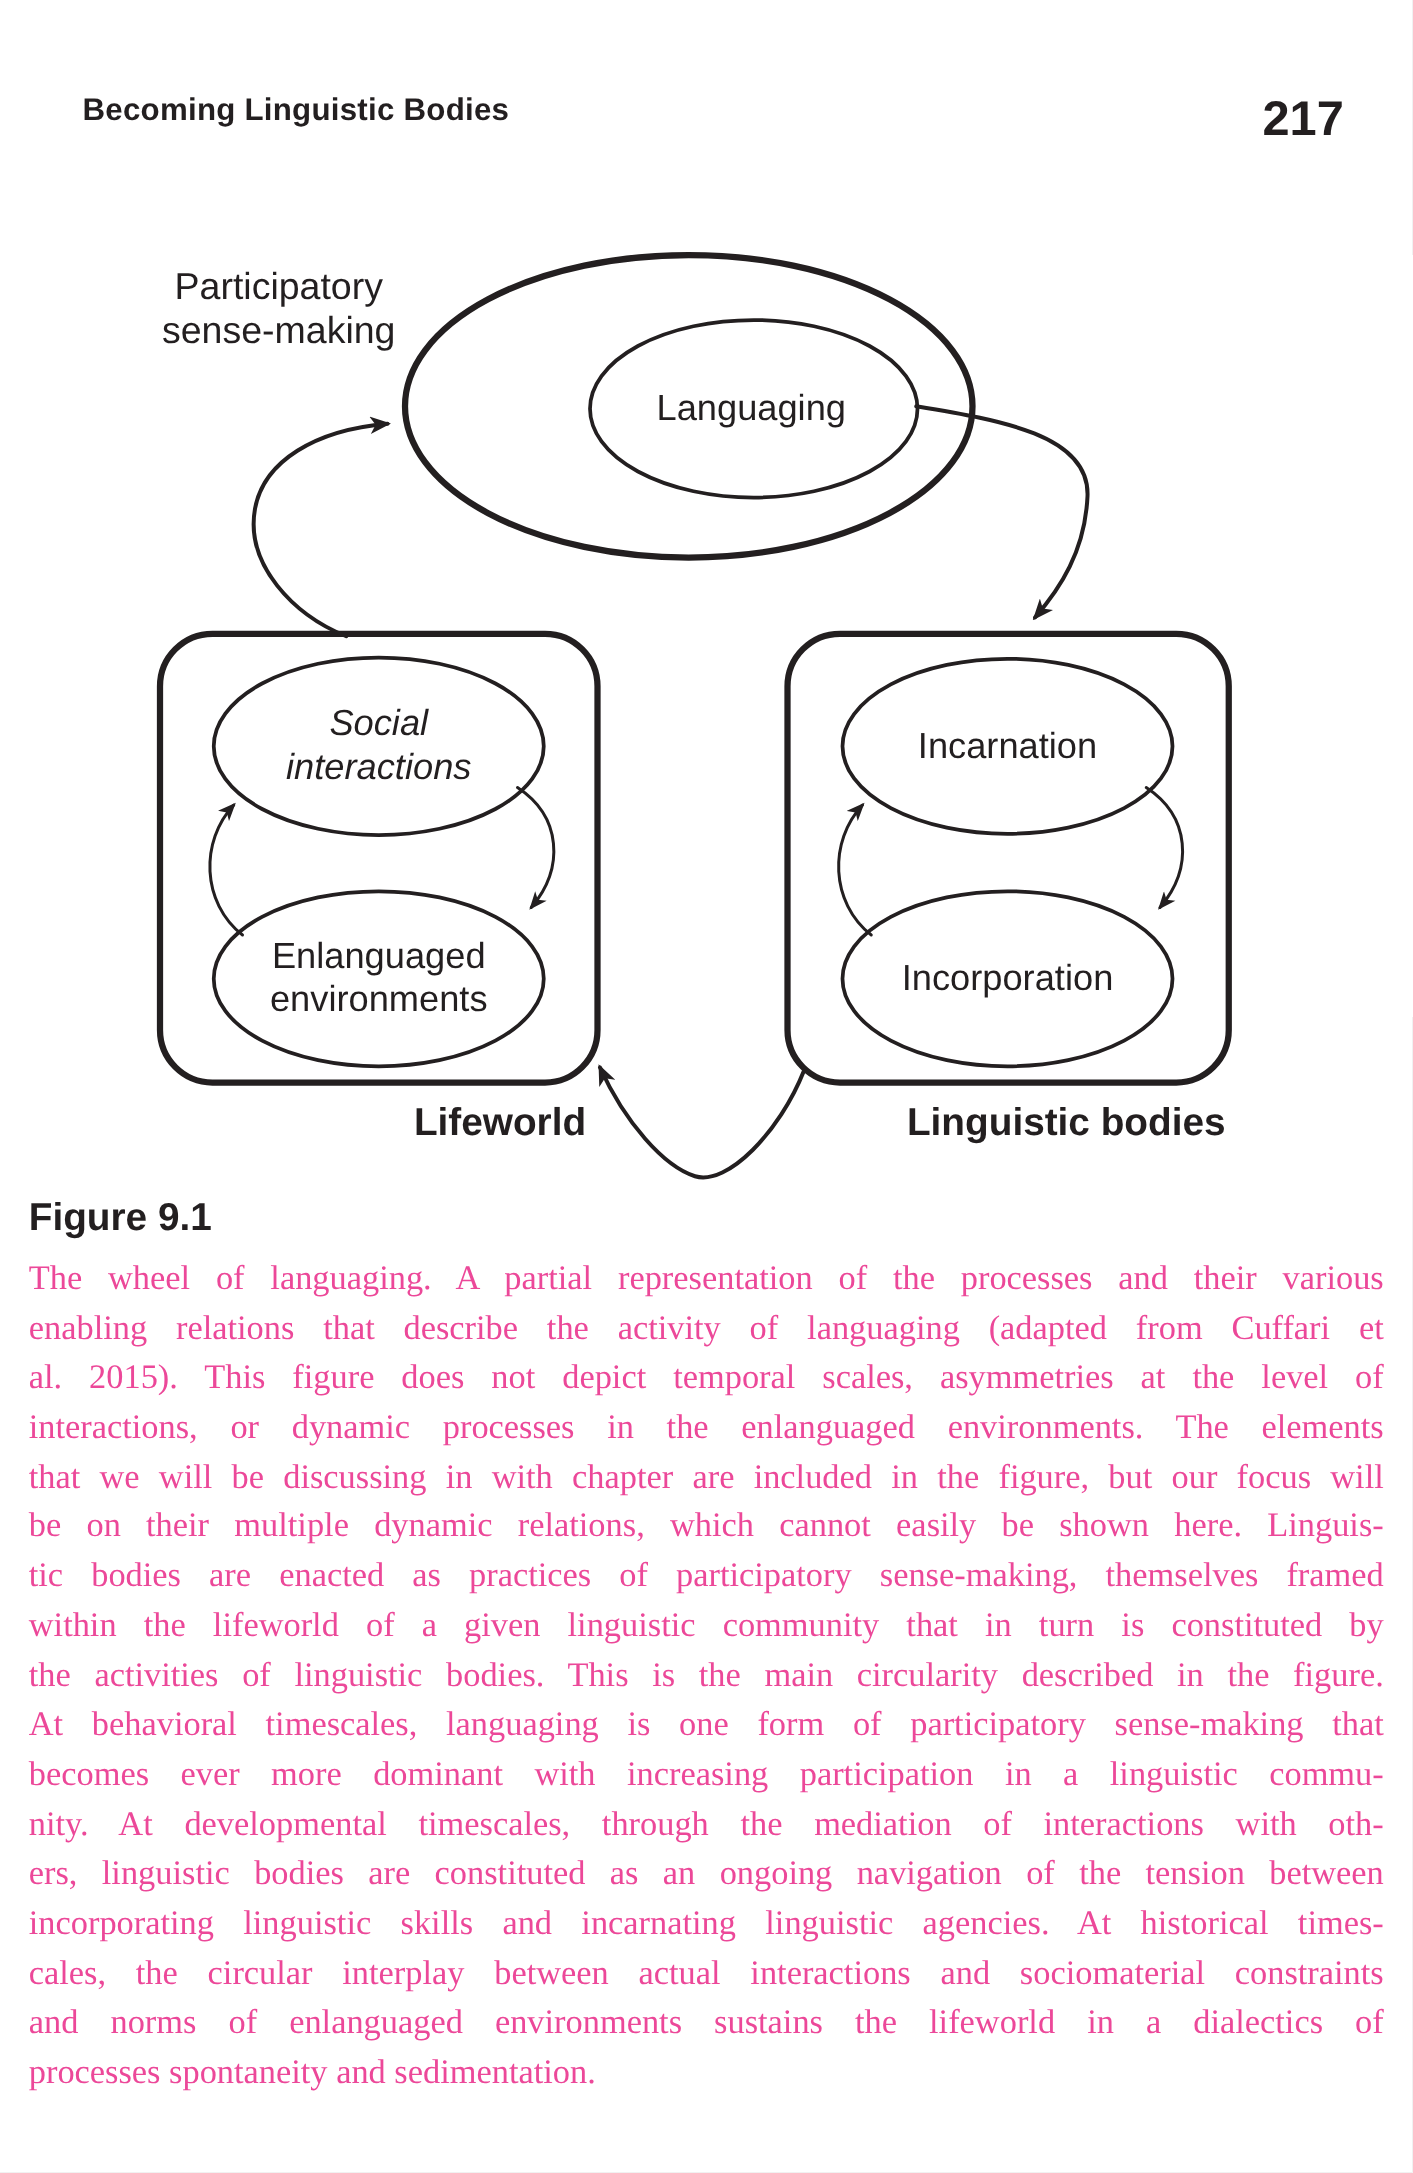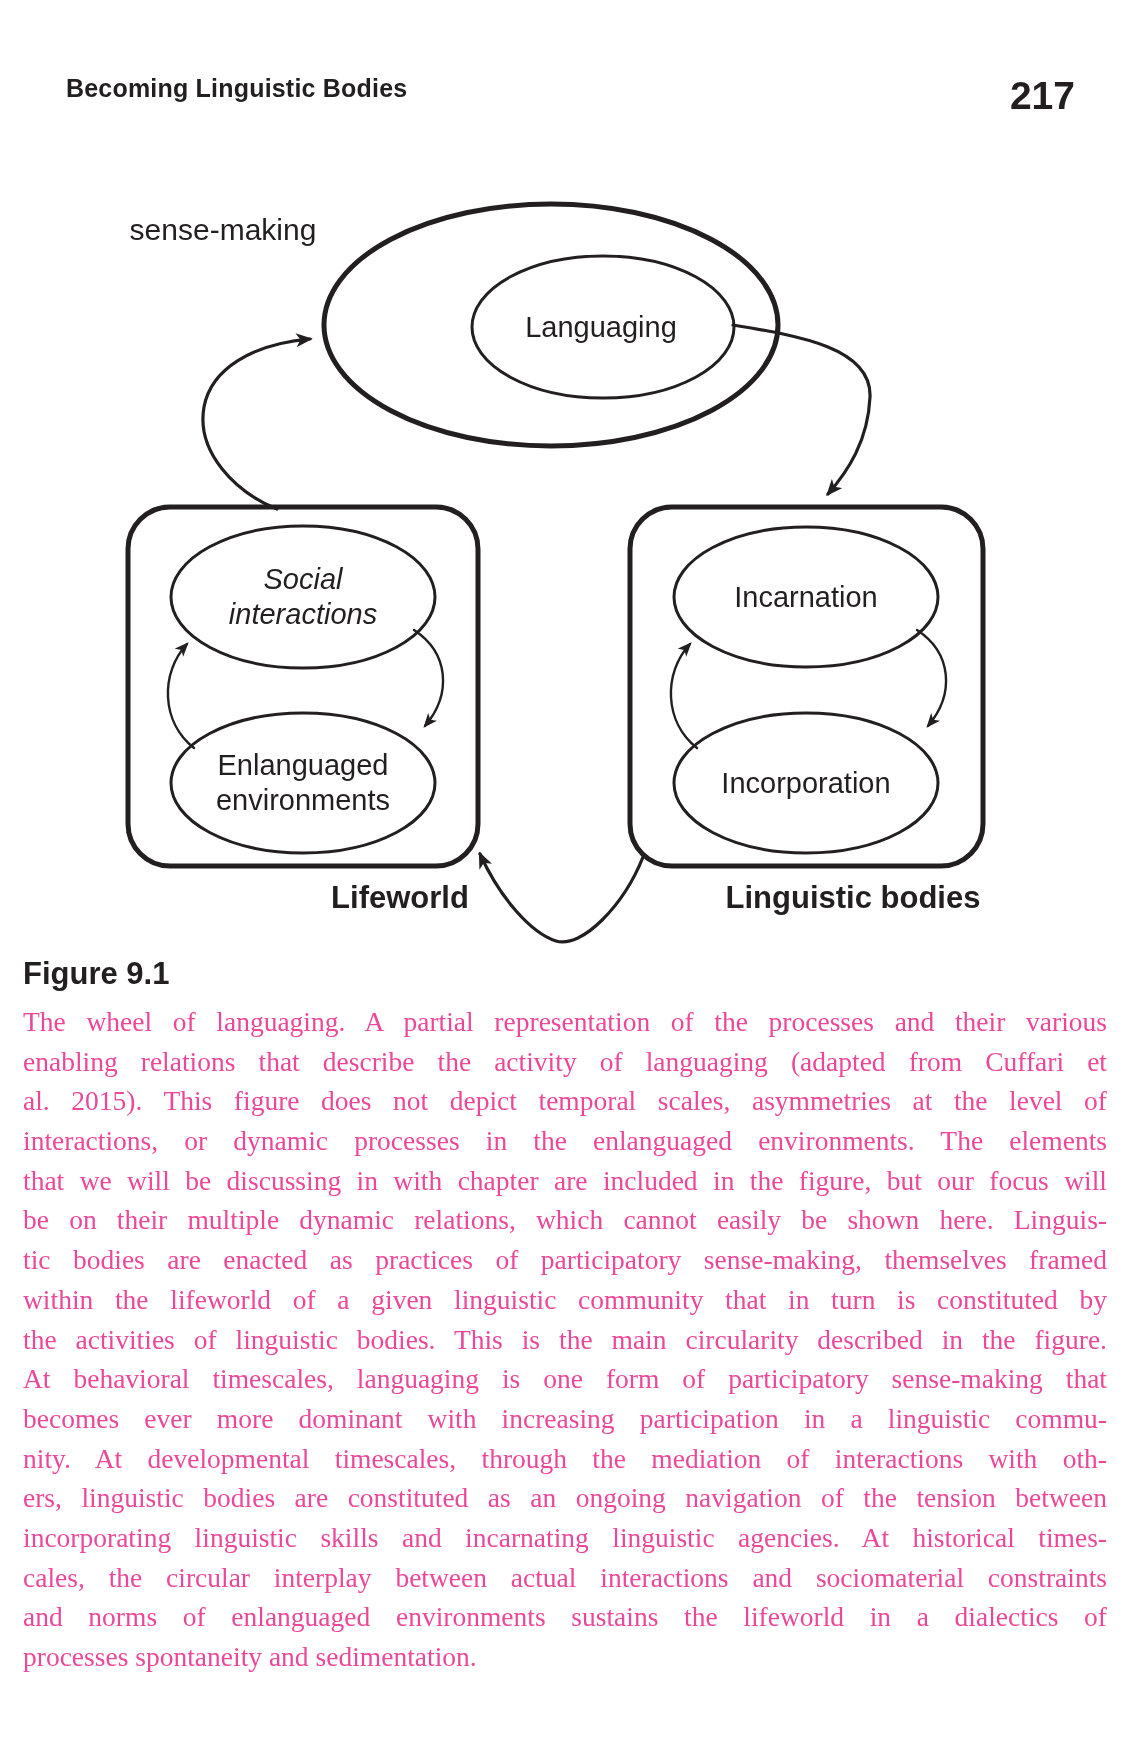--- a/index.html
+++ b/index.html
@@ -91,20 +91,21 @@
 
       <path d="M 414,630 C 449,653 452,694 425,726" stroke-width="2.4" stroke-linecap="round" marker-end="url(#ahs)"></path>
       <path d="M 194,748 C 161,722 160,673 187,644" stroke-width="2.4" stroke-linecap="round" marker-end="url(#ahs)"></path>
 
       <path d="M 917,630 C 952,653 955,694 928,726" stroke-width="2.4" stroke-linecap="round" marker-end="url(#ahs)"></path>
       <path d="M 697,748 C 664,722 663,673 690,644" stroke-width="2.4" stroke-linecap="round" marker-end="url(#ahs)"></path>
     </g>
   </svg>
 
   <div class="dlabel two participatory">
+    <div>Participatory</div>
     <div>sense-making</div>
   </div>
 
   <div class="dlabel" style="left:461px;top:310px;width:280px;">Languaging</div>
 
   <div class="dlabel two" style="left:163px;top:562px;width:280px;font-style:italic;">
     <div>Social</div>
     <div>interactions</div>
   </div>
 

